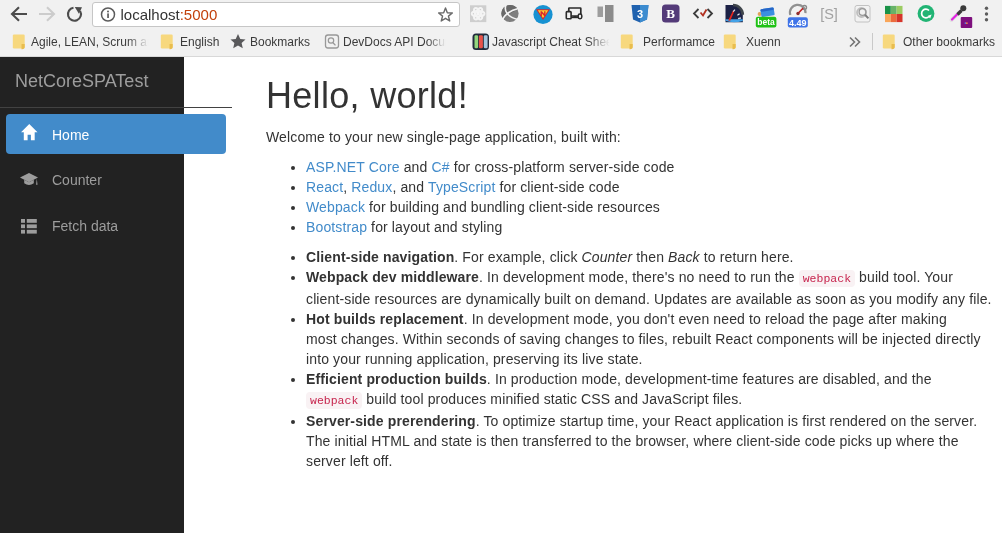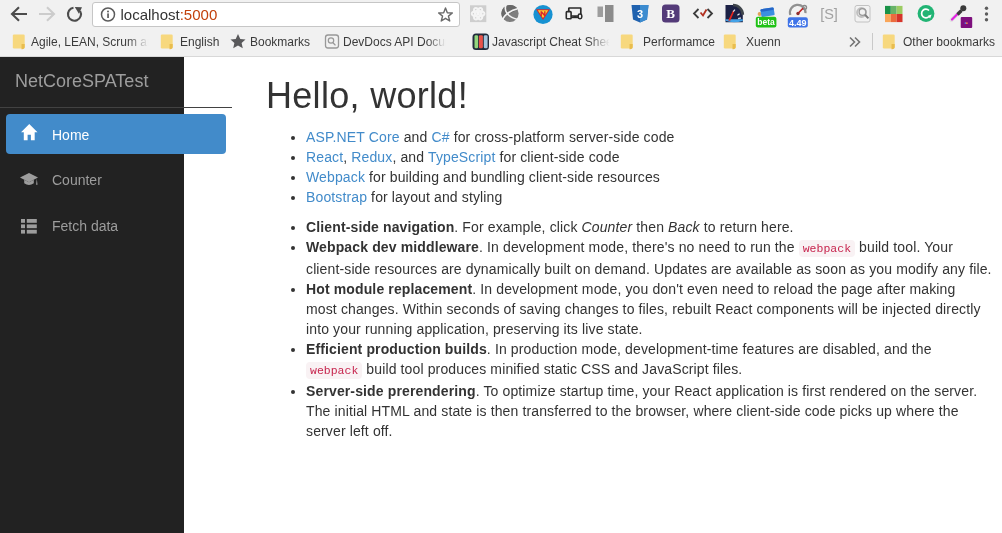--- a/index.html
+++ b/index.html
@@ -204,26 +204,27 @@
       <rect x="5.8" y="0" width="10" height="3.8" fill="#9d9d9d"></rect>
     <rect x="0" y="5.4" width="4" height="3.8" fill="#9d9d9d"></rect>
       <rect x="5.8" y="5.4" width="10" height="3.8" fill="#9d9d9d"></rect>
     <rect x="0" y="10.8" width="4" height="3.8" fill="#9d9d9d"></rect>
       <rect x="5.8" y="10.8" width="10" height="3.8" fill="#9d9d9d"></rect>
   </svg>
 </div>
 
 <div id="content">
   <h1>Hello, world!</h1>
+  <p>Welcome to your new single-page application, built with:</p>
   <ul>
     <li><a>ASP.NET Core</a> and <a>C#</a> for cross-platform server-side code</li>
     <li><a>React</a>, <a>Redux</a>, and <a>TypeScript</a> for client-side code</li>
     <li><a>Webpack</a> for building and bundling client-side resources</li>
     <li><a>Bootstrap</a> for layout and styling</li>
   </ul>
   <ul>
     <li><b>Client-side navigation</b>. For example, click <i>Counter</i> then <i>Back</i> to return here.</li>
     <li><b>Webpack dev middleware</b>. In development mode, there's no need to run the <code>webpack</code> build tool. Your<br>client-side resources are dynamically built on demand. Updates are available as soon as you modify any file.</li>
-    <li><b>Hot module replacement</b>. In development mode, you don't even need to reload the page after making<br>most changes. Within seconds of saving changes to files, rebuilt React components will be injected directly<br>into your running application, preserving its live state.</li>
+    <li><b>Hot builds replacement</b>. In development mode, you don't even need to reload the page after making<br>most changes. Within seconds of saving changes to files, rebuilt React components will be injected directly<br>into your running application, preserving its live state.</li>
     <li><b>Efficient production builds</b>. In production mode, development-time features are disabled, and the<br><code>webpack</code> build tool produces minified static CSS and JavaScript files.</li>
     <li><b>Server-side prerendering</b>. To optimize startup time, your React application is first rendered on the server.<br>The initial HTML and state is then transferred to the browser, where client-side code picks up where the<br>server left off.</li>
   </ul>
 </div>
 
 </body></html>

